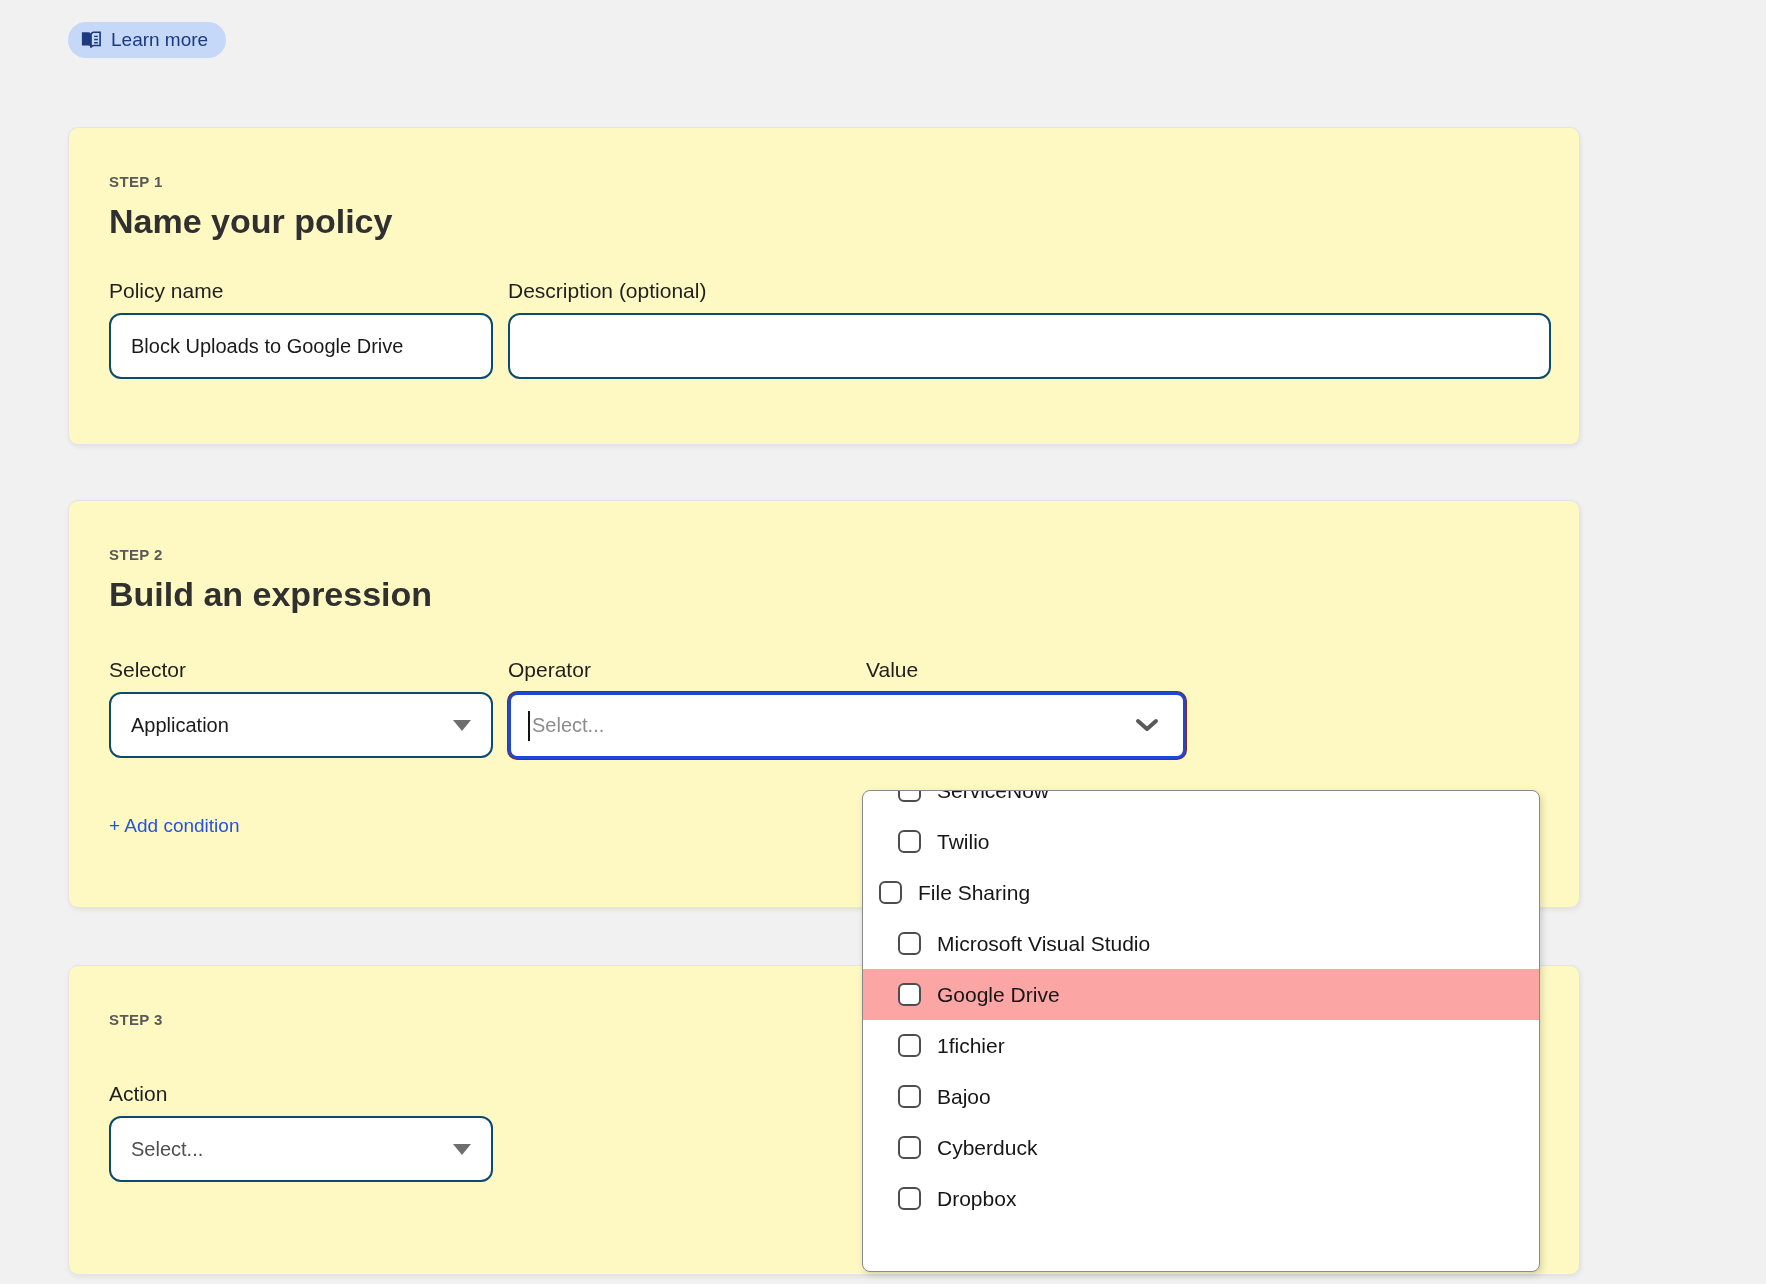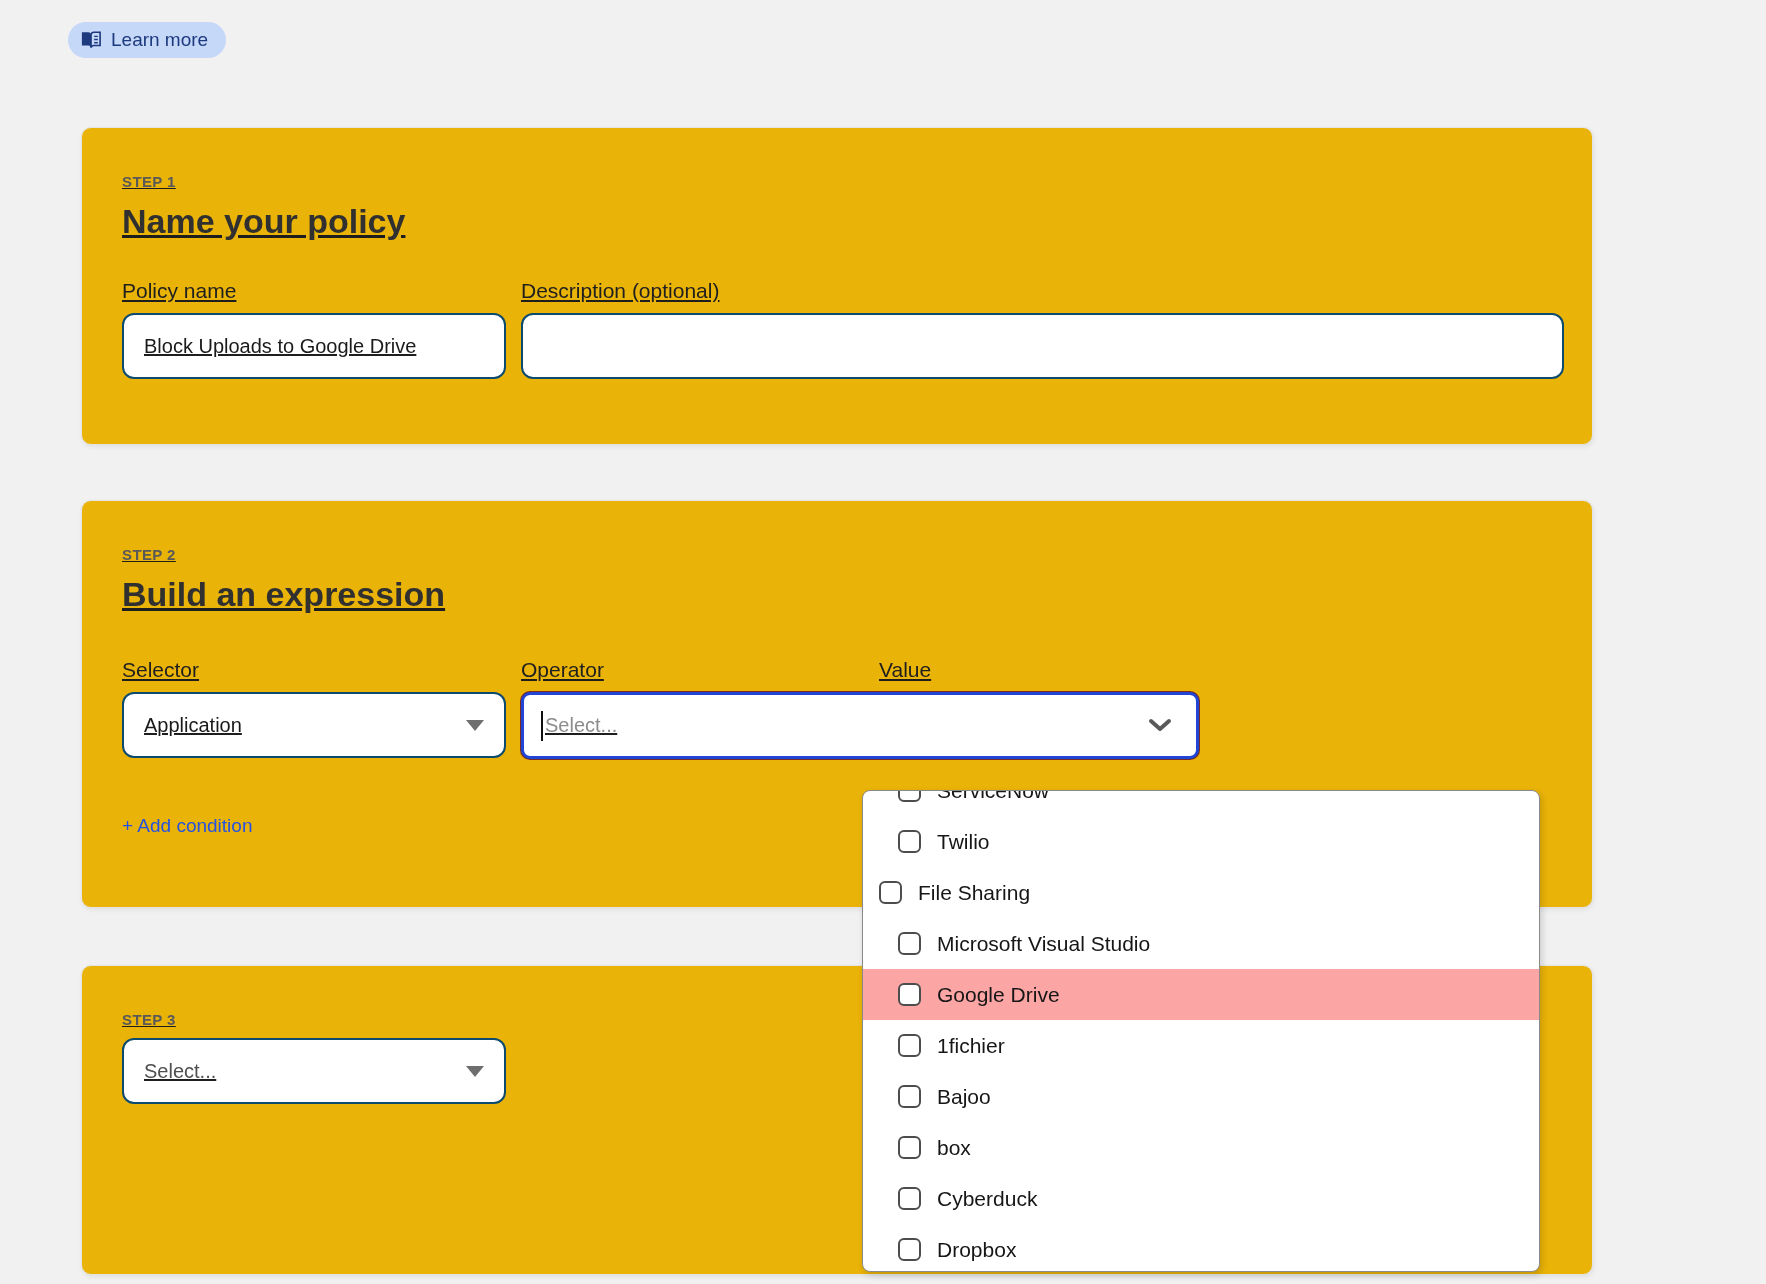--- a/index.html
+++ b/index.html
@@ -17,25 +17,24 @@
     position: absolute; left: 68px; top: 22px;
     height: 36px; padding: 0 18px 0 12px;
     background: #c5d8f8; border: none; border-radius: 18px;
     display: inline-flex; align-items: center; gap: 9px;
     font-family: inherit; font-size: 19px; color: #1d3a7f; cursor: pointer;
   }
   .pill svg { display: block; }
 
   
   .card {
-    position: absolute; left: 81px; width: 1512px;
-    background: #eab308; border: 1px solid #e4e4e4; border-radius: 10px;
+    position: absolute; left: 68px; width: 1512px;
+    background: #fef9c3; border: 1px solid #e4e4e4; border-radius: 10px;
     box-shadow: 1px 2px 5px rgba(0,0,0,0.07);
     padding: 45px 28px 0 40px;
-    text-decoration: underline;
   }
   .card-step1 { top: 127px; height: 318px; }
   .card-step2 { top: 500px; height: 408px; }
   .card-step3 { top: 965px; height: 310px; }
 
   .eyebrow {
     font-size: 15px; font-weight: 700; letter-spacing: 0.4px;
     color: #595959;
   }
   .card-title {
@@ -168,20 +167,21 @@
             <path d="M3 3l9 8 9-8" stroke="#595959" stroke-width="4" stroke-linecap="round" stroke-linejoin="round"></path>
           </svg>
         </span>
       </div>
     </div>
     <button class="link-add">+ Add condition</button>
   </section>
 
   <section class="card card-step3">
     <div class="eyebrow">STEP 3</div>
+    <label class="field-label mt-label-s3" style="display:block;">Action</label>
     <div class="controls-row">
       <div class="select w-col1">
         <span class="placeholder-dark">Select...</span>
         <span class="tri-down"></span>
       </div>
     </div>
   </section>
 
   <div class="panel">
     <div class="panel-list">
@@ -209,24 +209,20 @@
         <div class="opt-row child">
           <span class="checkbox"></span>
           <span class="opt-label">1fichier</span>
         </div>
         <div class="opt-row child">
           <span class="checkbox"></span>
           <span class="opt-label">Bajoo</span>
         </div>
         <div class="opt-row child">
           <span class="checkbox"></span>
-          <span class="opt-label">box</span>
-        </div>
-        <div class="opt-row child">
-          <span class="checkbox"></span>
           <span class="opt-label">Cyberduck</span>
         </div>
         <div class="opt-row child">
           <span class="checkbox"></span>
           <span class="opt-label">Dropbox</span>
         </div>
       </div>
   </div>
 
 </div>

